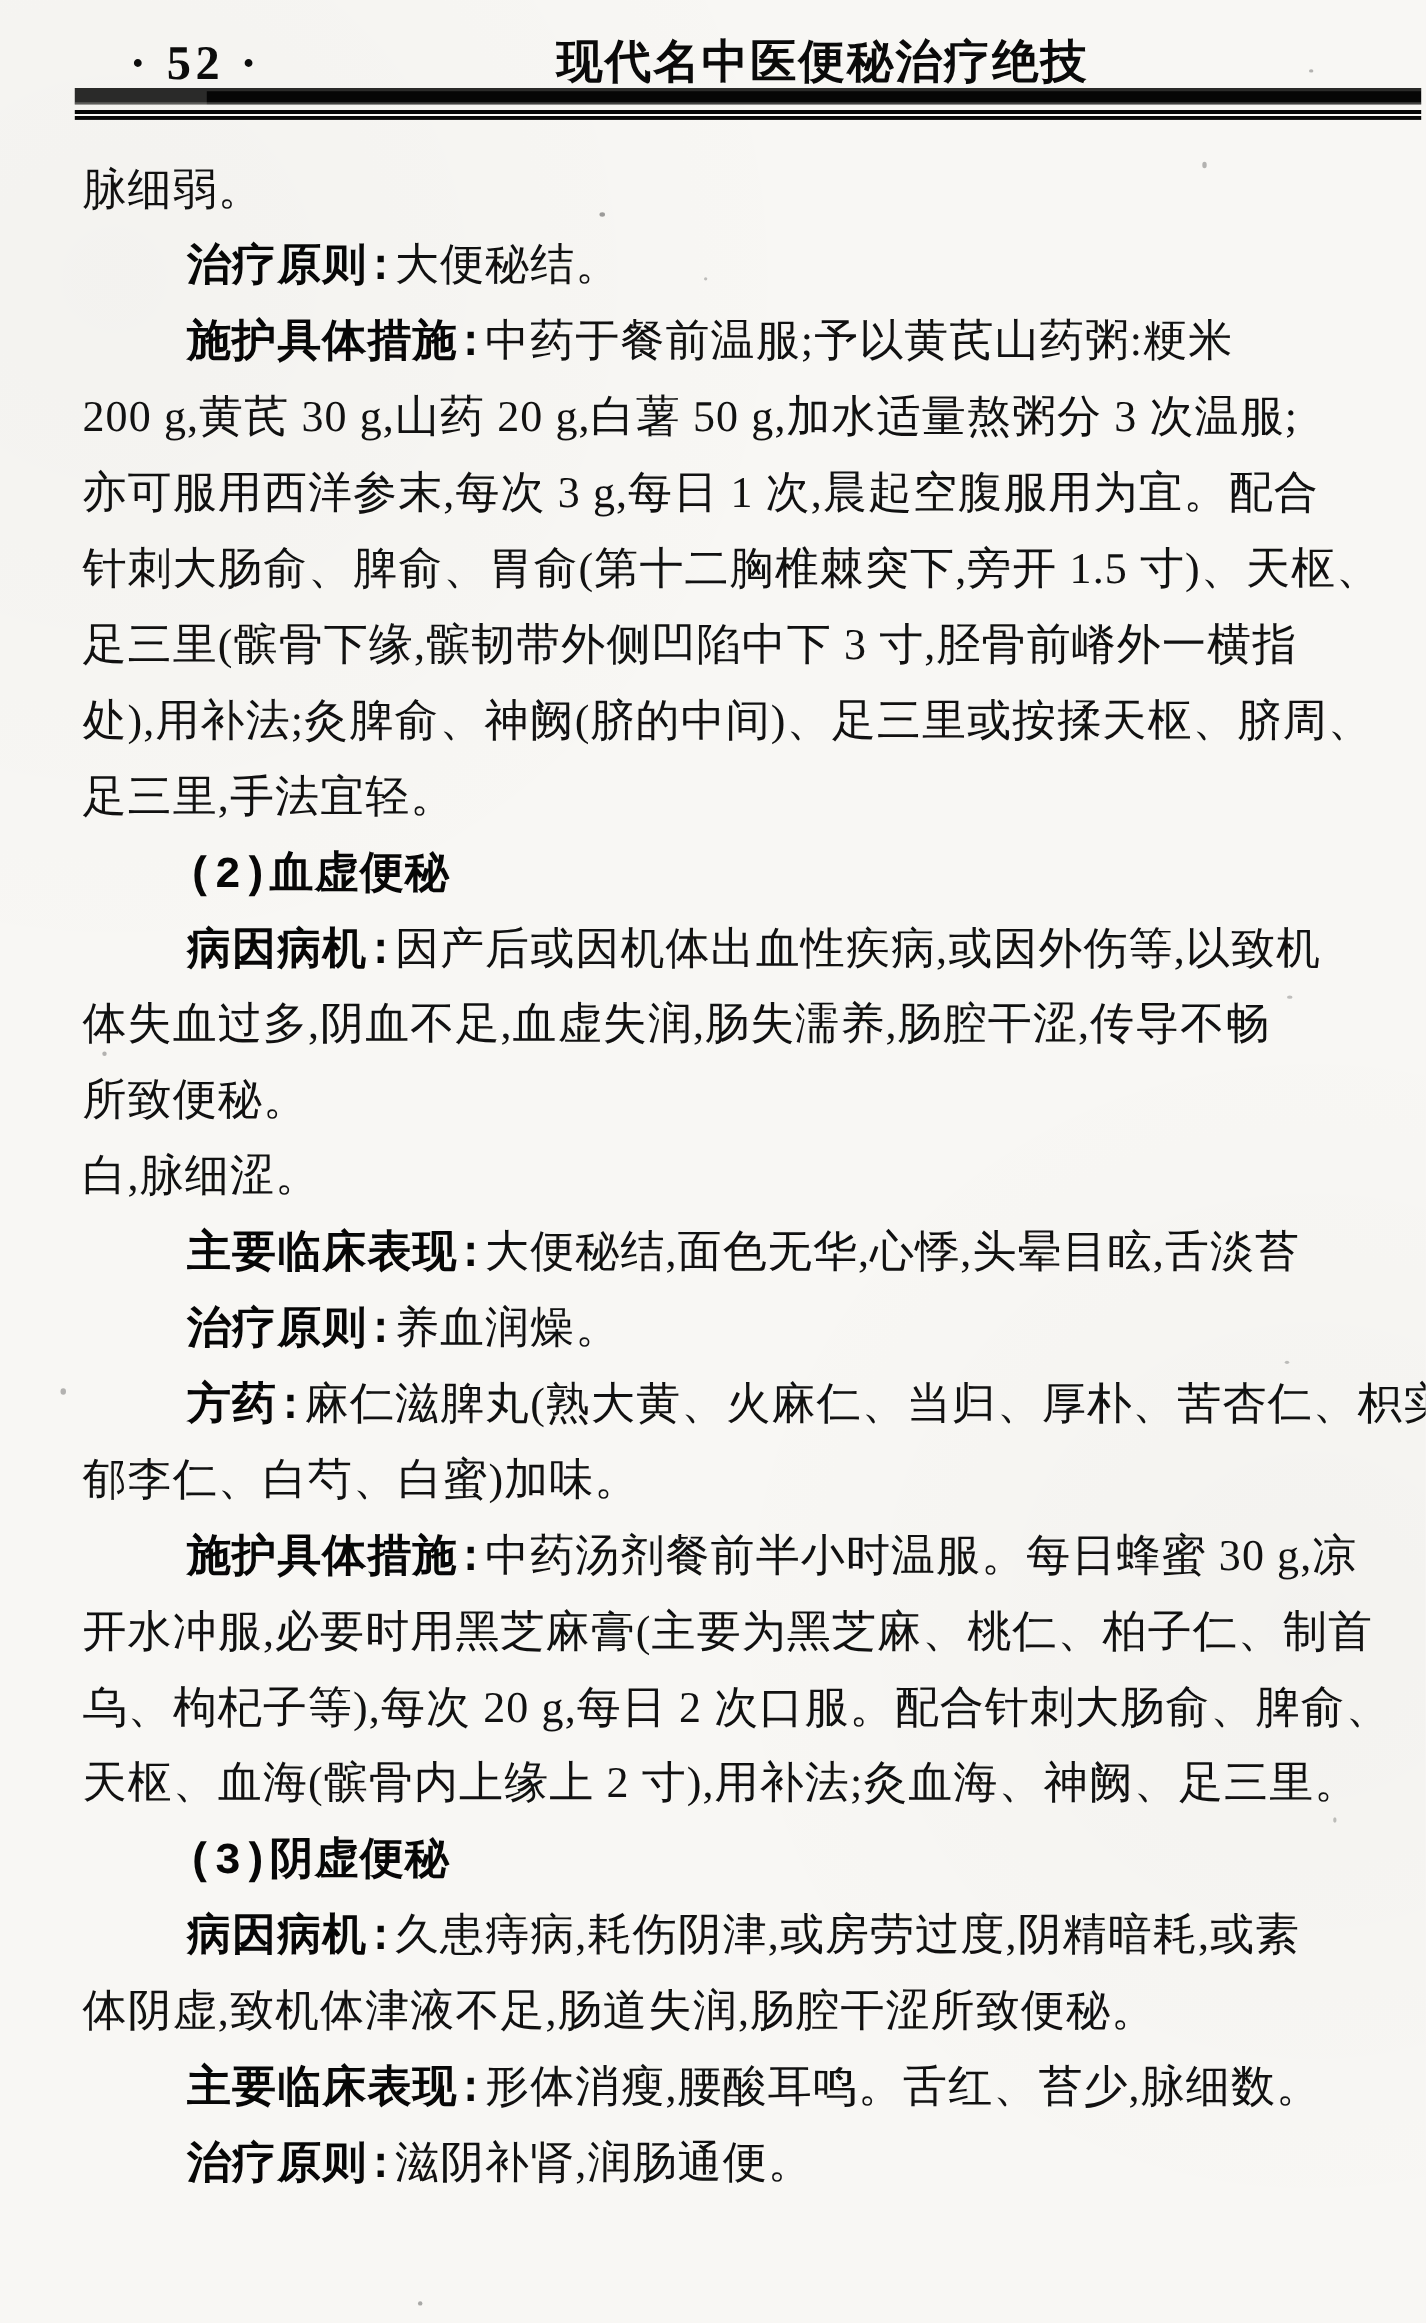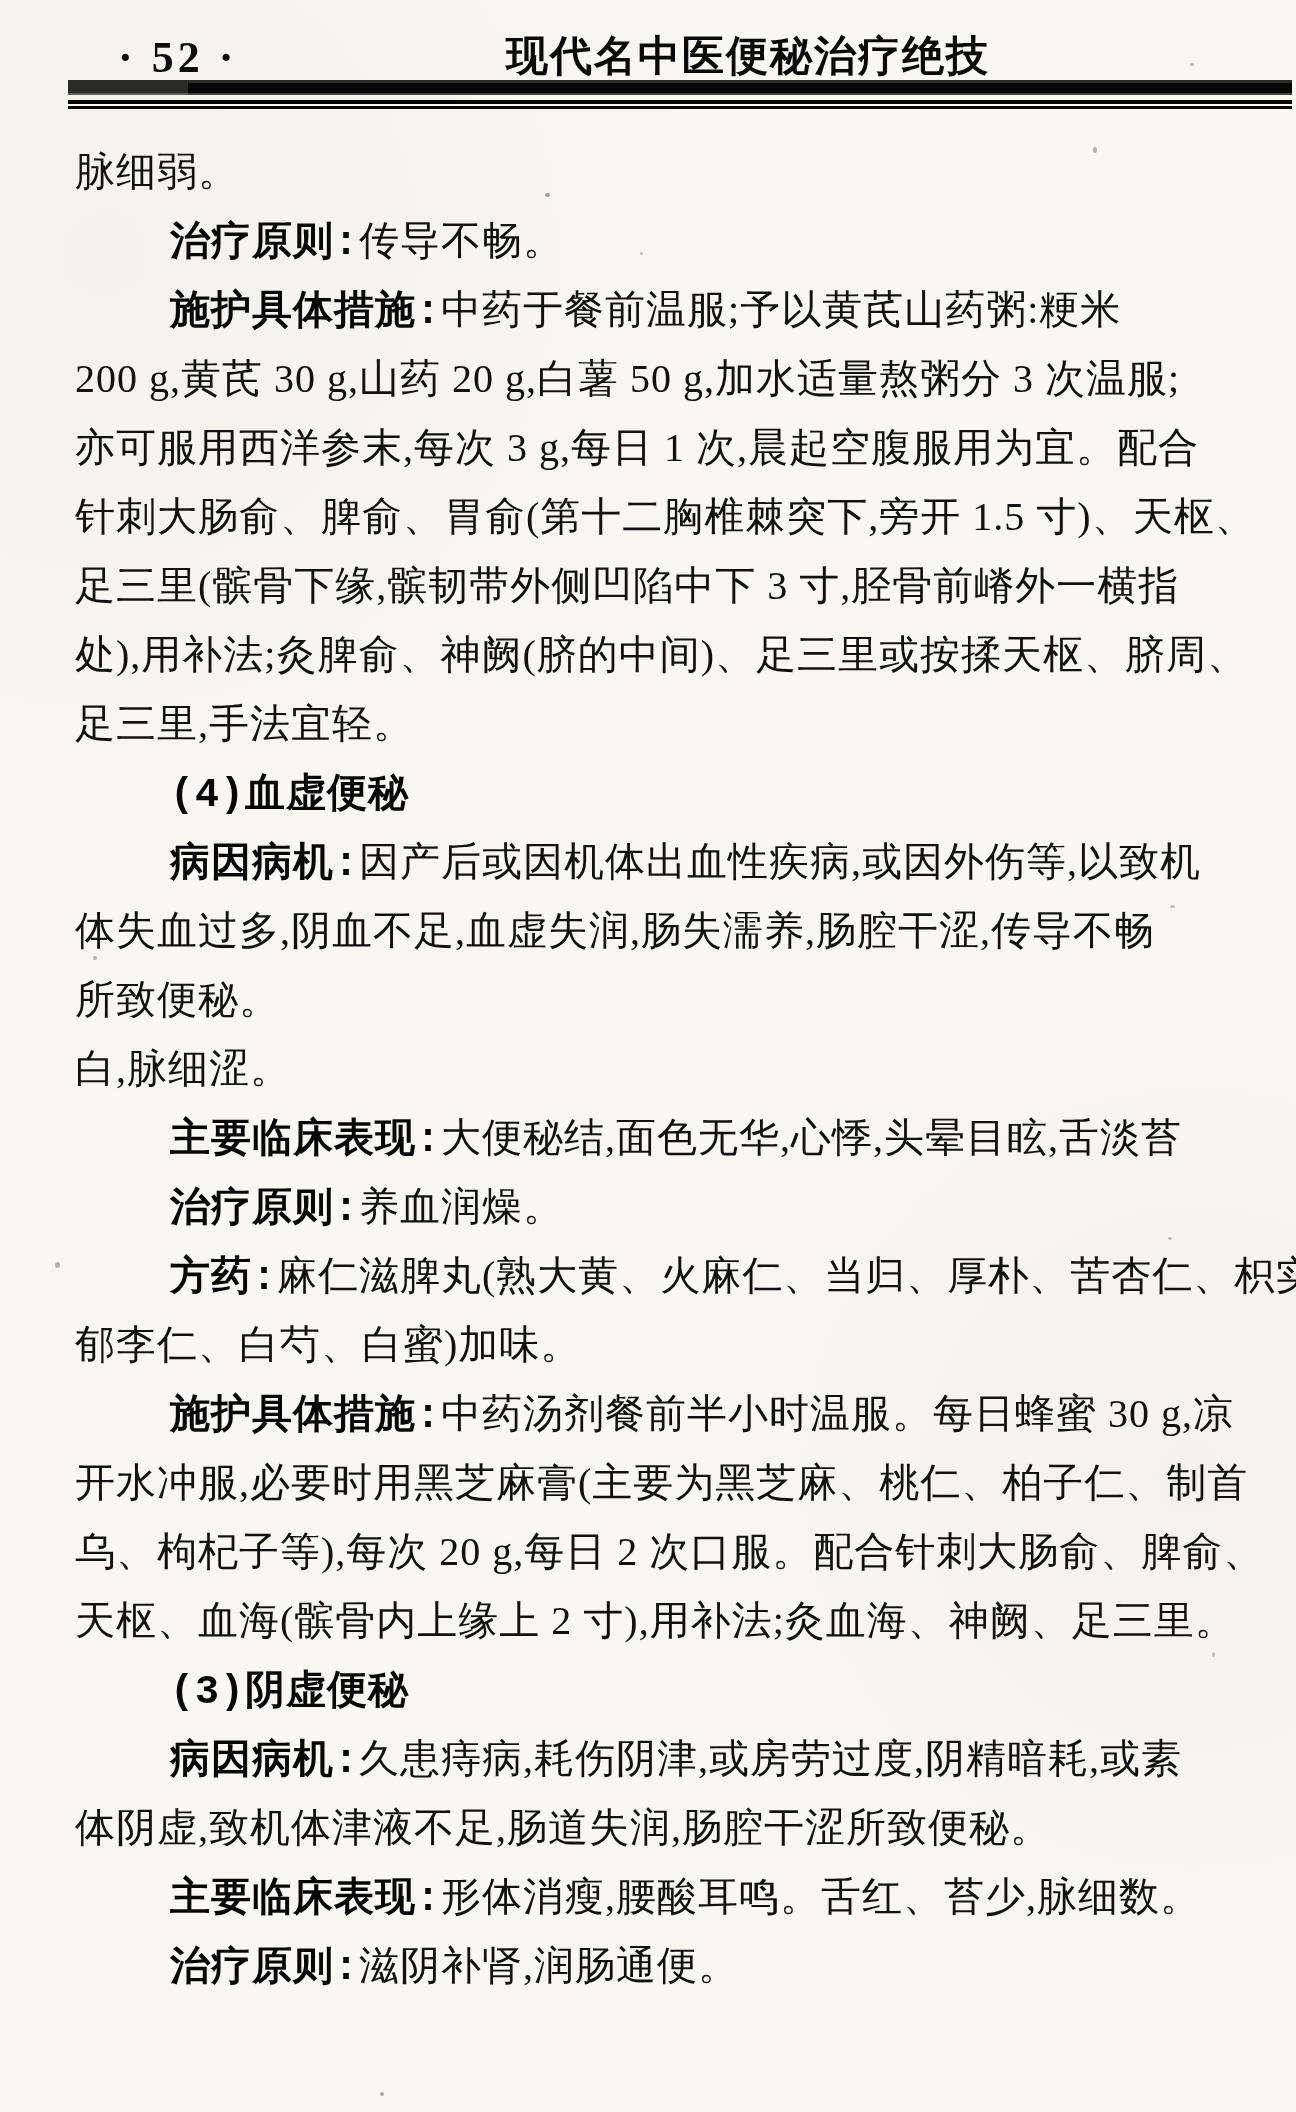--- a/index.html
+++ b/index.html
@@ -87,29 +87,29 @@
 
   <div class="page-number">· 52 ·</div>
 
   <div class="book-title">现代名中医便秘治疗绝技</div>
 
   <div class="rule-thick"></div>
   <div class="rule-thin"></div>
 
   <div class="body-text">
       <div class="line"><span class="seg">脉细弱。</span></div>
-      <div class="line indent"><span class="seg bold">治疗原则:</span><span class="seg">传导不畅。</span></div>
+      <div class="line indent"><span class="seg bold">治疗原则:</span><span class="seg">大便秘结。</span></div>
       <div class="line indent"><span class="seg bold">施护具体措施:</span><span class="seg">中药于餐前温服;予以黄芪山药粥:粳米</span></div>
       <div class="line"><span class="seg">200 g,黄芪 30 g,山药 20 g,白薯 50 g,加水适量熬粥分 3 次温服;</span></div>
       <div class="line"><span class="seg">亦可服用西洋参末,每次 3 g,每日 1 次,晨起空腹服用为宜。配合</span></div>
       <div class="line"><span class="seg">针刺大肠俞、脾俞、胃俞(第十二胸椎棘突下,旁开 1.5 寸)、天枢、</span></div>
       <div class="line"><span class="seg">足三里(髌骨下缘,髌韧带外侧凹陷中下 3 寸,胫骨前嵴外一横指</span></div>
       <div class="line"><span class="seg">处),用补法;灸脾俞、神阙(脐的中间)、足三里或按揉天枢、脐周、</span></div>
       <div class="line"><span class="seg">足三里,手法宜轻。</span></div>
-      <div class="line indent"><span class="seg bold">(4)血虚便秘</span></div>
+      <div class="line indent"><span class="seg bold">(2)血虚便秘</span></div>
       <div class="line indent"><span class="seg bold">病因病机:</span><span class="seg">因产后或因机体出血性疾病,或因外伤等,以致机</span></div>
       <div class="line"><span class="seg">体失血过多,阴血不足,血虚失润,肠失濡养,肠腔干涩,传导不畅</span></div>
       <div class="line"><span class="seg">所致便秘。</span></div>
       <div class="line"><span class="seg">白,脉细涩。</span></div>
       <div class="line indent"><span class="seg bold">主要临床表现:</span><span class="seg">大便秘结,面色无华,心悸,头晕目眩,舌淡苔</span></div>
       <div class="line indent"><span class="seg bold">治疗原则:</span><span class="seg">养血润燥。</span></div>
       <div class="line indent"><span class="seg bold">方药:</span><span class="seg">麻仁滋脾丸(熟大黄、火麻仁、当归、厚朴、苦杏仁、枳实、</span></div>
       <div class="line"><span class="seg">郁李仁、白芍、白蜜)加味。</span></div>
       <div class="line indent"><span class="seg bold">施护具体措施:</span><span class="seg">中药汤剂餐前半小时温服。每日蜂蜜 30 g,凉</span></div>
       <div class="line"><span class="seg">开水冲服,必要时用黑芝麻膏(主要为黑芝麻、桃仁、柏子仁、制首</span></div>

